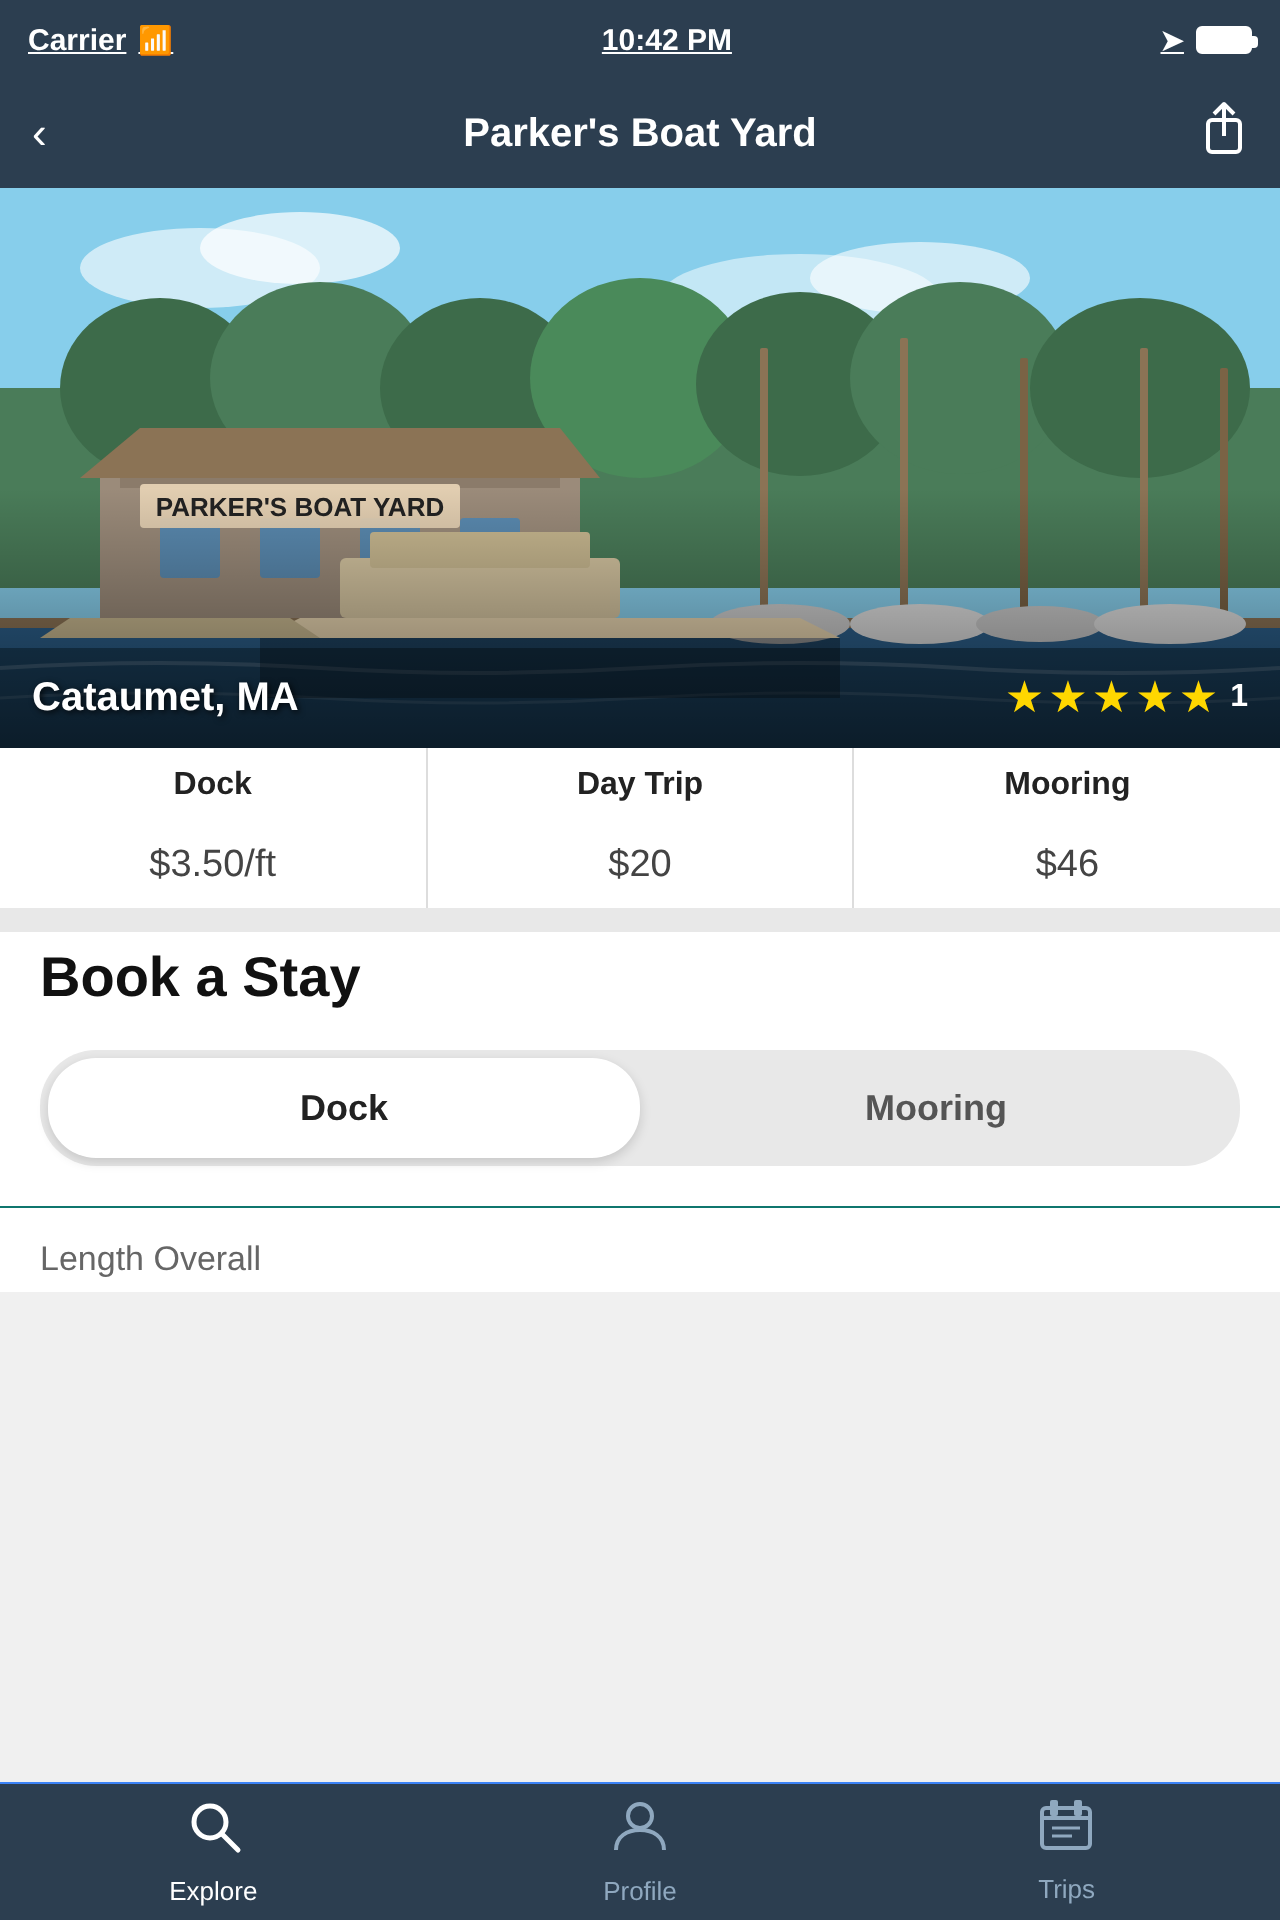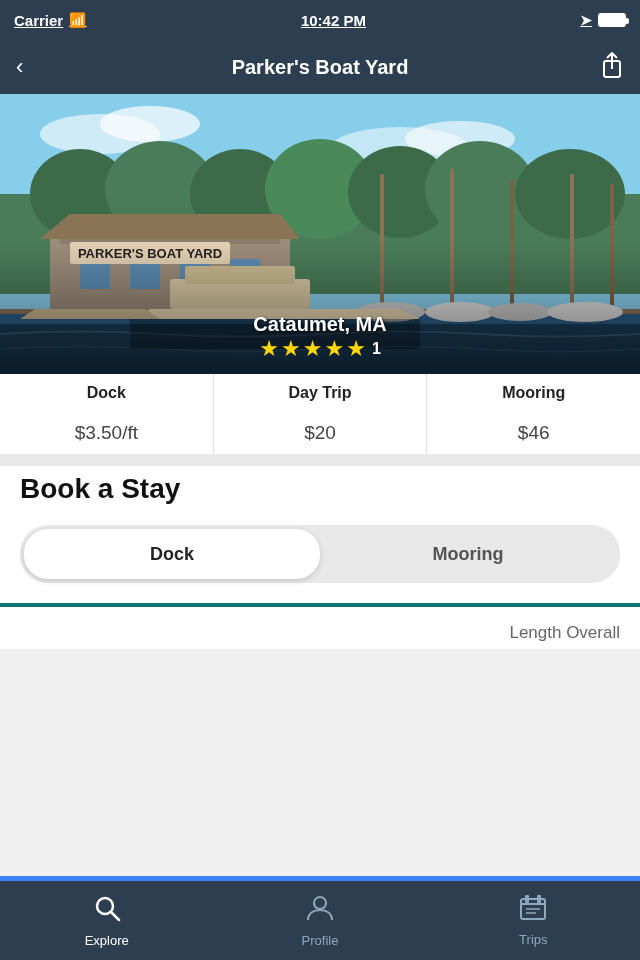--- a/index.html
+++ b/index.html
@@ -87,21 +87,20 @@
     }
     
     .hero-footer {
       position: absolute;
       bottom: 12px;
       left: 16px;
       right: 16px;
       display: flex;
       align-items: center;
       justify-content: space-between;
-      flex-direction: column;
     }
     .hero-location {
       color: white;
       font-size: 20px;
       font-weight: 600;
       text-shadow: 1px 1px 3px rgba(0,0,0,0.8);
     }
     .hero-rating {
       display: flex;
       align-items: center;
@@ -177,38 +176,37 @@
     }
     .booking-tab.inactive {
       background: transparent;
       color: #555;
     }
 
     
     .length-row {
       background: white;
       padding: 16px 20px 6px;
-      border-top: 4px solid #0f766e;
-      text-align: right;
+      border-top: 1px solid #0f766e;
     }
     .length-label {
       font-size: 17px;
       color: #666;
     }
 
     
     .tab-bar {
       position: absolute;
       bottom: 0; left: 0; right: 0;
-      height: 84px;
+      height: 69px;
       background: #2c3e50;
       display: flex;
       align-items: center;
       justify-content: space-around;
-      border-top: 5px solid #3b82f6;
+      border-top: 1px solid #3b82f6;
       text-align: center;
     }
     .tab-item {
       display: flex;
       flex-direction: column;
       align-items: center;
       justify-content: center;
       flex: 1;
       height: 100%;
       cursor: pointer;

